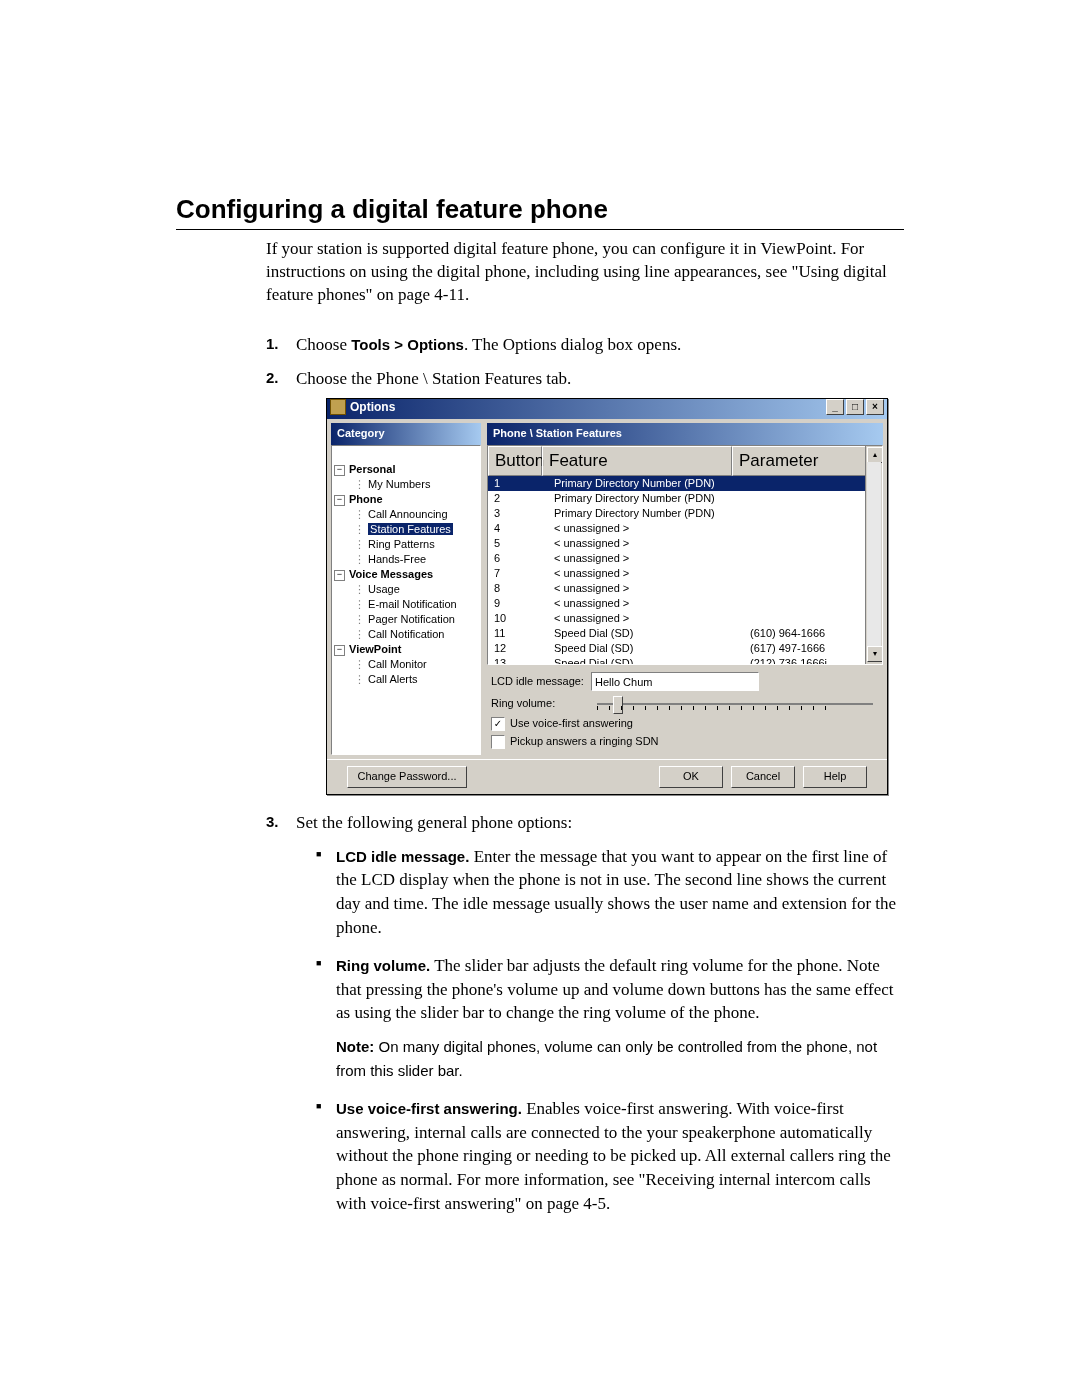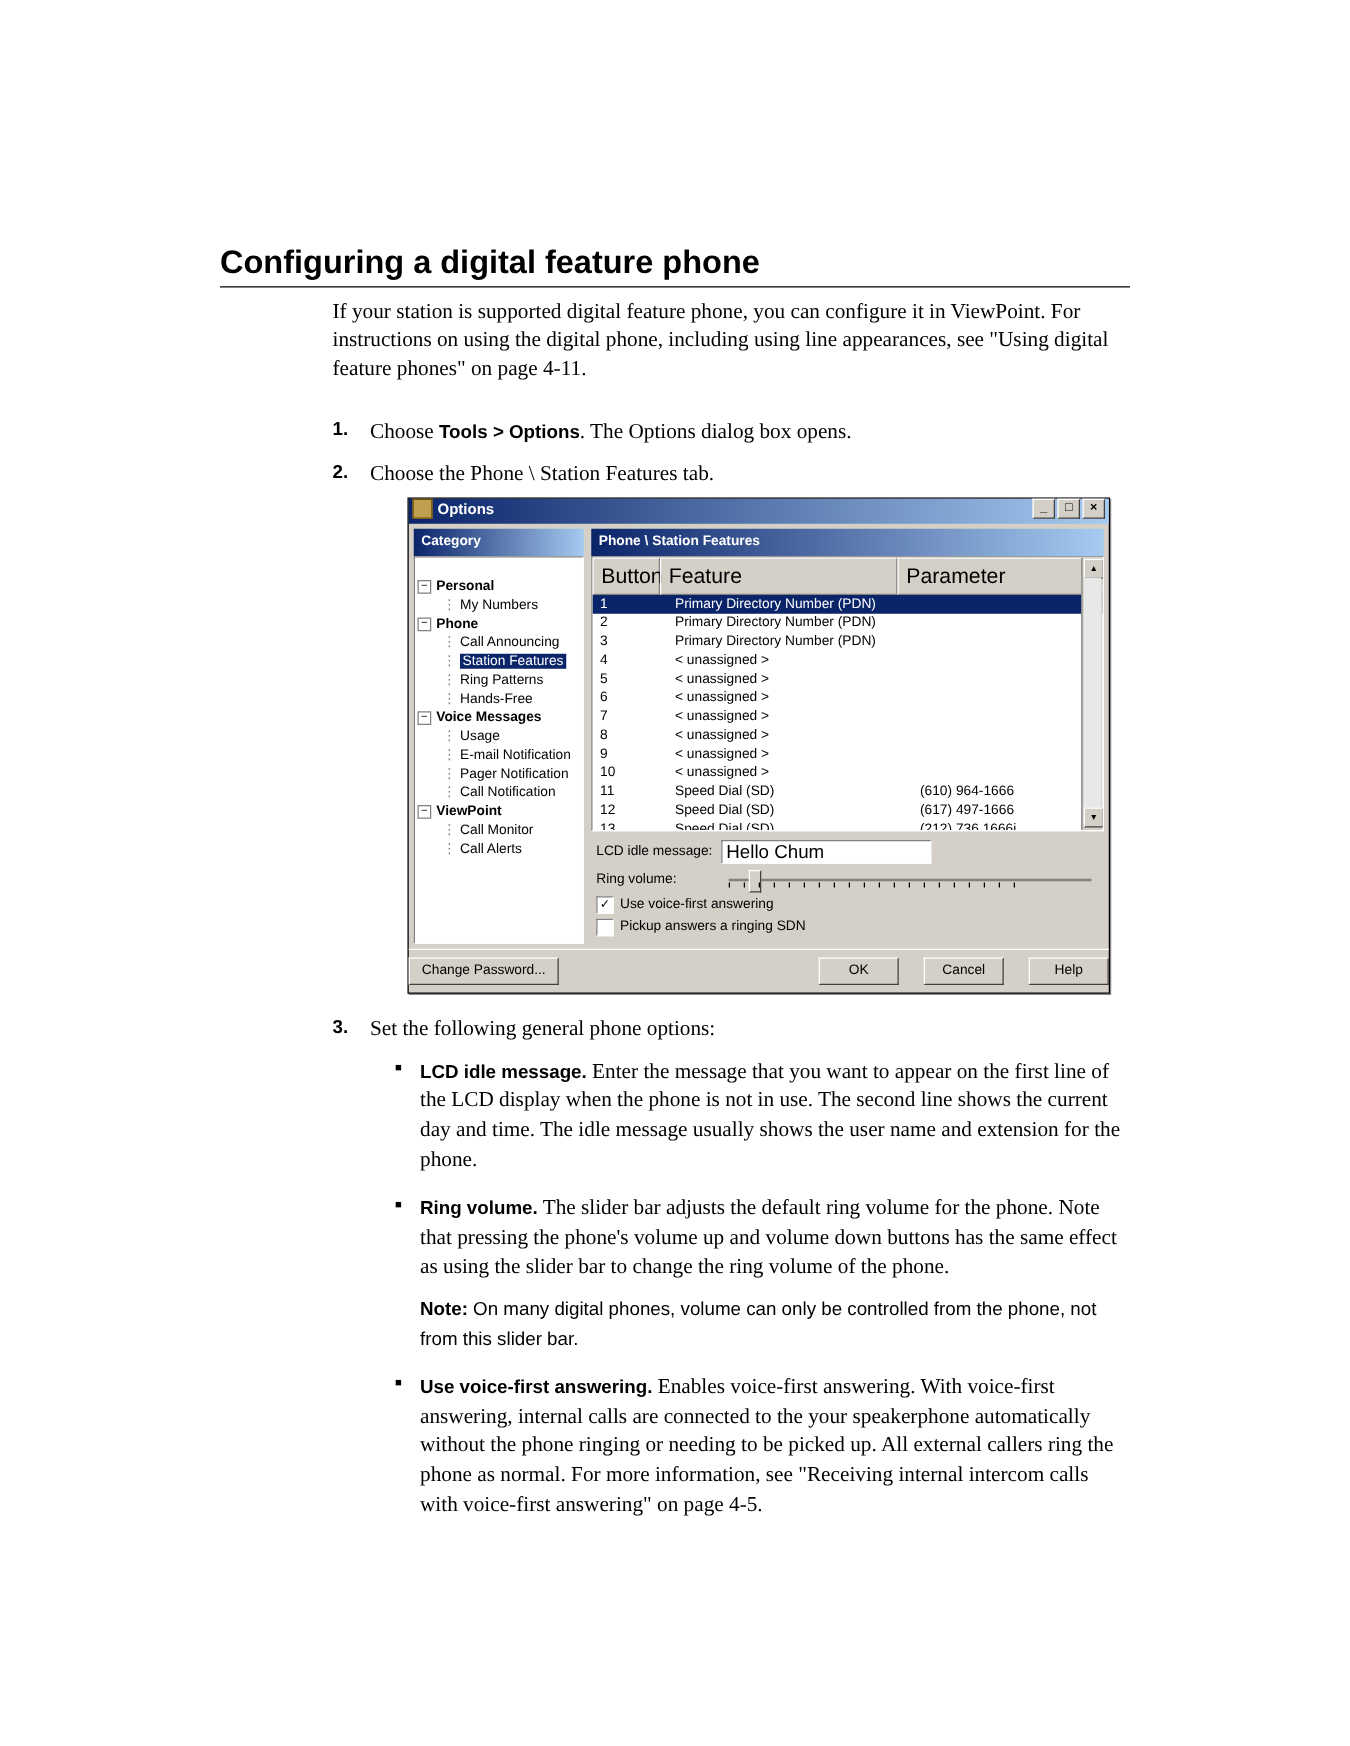--- a/index.html
+++ b/index.html
@@ -111,21 +111,21 @@
   .dlg-body {
     display: flex;
     padding: 4px;
     gap: 6px;
   }
   .panel-header {
     background: linear-gradient(to right, #0a246a, #a6caf0);
     color: #fff; font-weight: bold; font-size: 11px;
     padding: 3px 6px; box-sizing: border-box;
   }
-  .category-col { width: 136px; }
+  .category-col { width: 150px; }
   .cat-tree {
     border: 1px solid #808080; border-right-color:#fff; border-bottom-color:#fff;
     background: #fff; height: 310px; padding: 16px 2px; overflow: hidden;
     box-sizing: border-box; font-size: 11px; line-height: 15px;
   }
   .tree-root { font-weight: bold; }
   .tree-leaf { padding-left: 20px; font-weight: normal; white-space: nowrap; }
   .tree-box {
     display:inline-block; width:9px; height:9px; border:1px solid #808080;
     text-align:center; line-height:7px; font-size:9px; margin-right:4px;
@@ -155,30 +155,30 @@
     border-left:1px solid #808080;
   }
   .sb-btn { width:14px; height:14px; background:#d4d0c8; margin:1px;
     border:1px solid #fff; border-right-color:#404040; border-bottom-color:#404040;
     display:flex; align-items:center; justify-content:center; font-size:8px;}
   .sb-track { position:absolute; top:16px; bottom:16px; left:1px; right:1px; background:#e8e8e8; }
   .form-area { padding: 6px 4px 2px 4px; font-size:11px; }
   .form-row { display:flex; align-items:center; height:22px; }
   .form-row label { width: 100px; }
   .txtbox { border:1px solid #808080; border-right-color:#fff; border-bottom-color:#fff;
-    background:#fff; height:17px; padding:0 3px; font-size:15px; width: 160px; }
+    background:#fff; height:17px; padding:0 3px; font-size:11px; width: 160px; }
   .slider { height: 20px; flex:1; position: relative; }
   .slider .track { position:absolute; left:6px; right:6px; top:9px; height:2px; background:#808080; }
   .slider .thumb { position:absolute; top:2px; left:22px; width:8px; height:16px; background:#d4d0c8;
     border:1px solid #fff; border-right-color:#404040; border-bottom-color:#404040;}
   .slider .tick { position:absolute; top:12px; width:1px; height:4px; background:#000; }
   .chk { display:flex; align-items:center; height:18px; gap:5px; }
   .chk .box { width:12px; height:12px; border:1px solid #808080; border-right-color:#fff; border-bottom-color:#fff; background:#fff; display:inline-flex; align-items:center; justify-content:center; font-size:10px; }
   .dlg-buttons {
-    display:flex; gap:20px; padding: 6px 0; 
+    display:flex; gap:8px; padding: 6px 20px; 
     border-top: 1px solid #fff;
   }
   .dlg-buttons .gap { flex:1; }
   .btn {
     min-width: 90px; height: 22px; background:#d4d0c8;
     border:1px solid #fff; border-right-color:#404040; border-bottom-color:#404040;
     font-size:11px; display:inline-flex; align-items:center; justify-content:center;
     box-sizing:border-box; padding:0 6px;
   }
 

